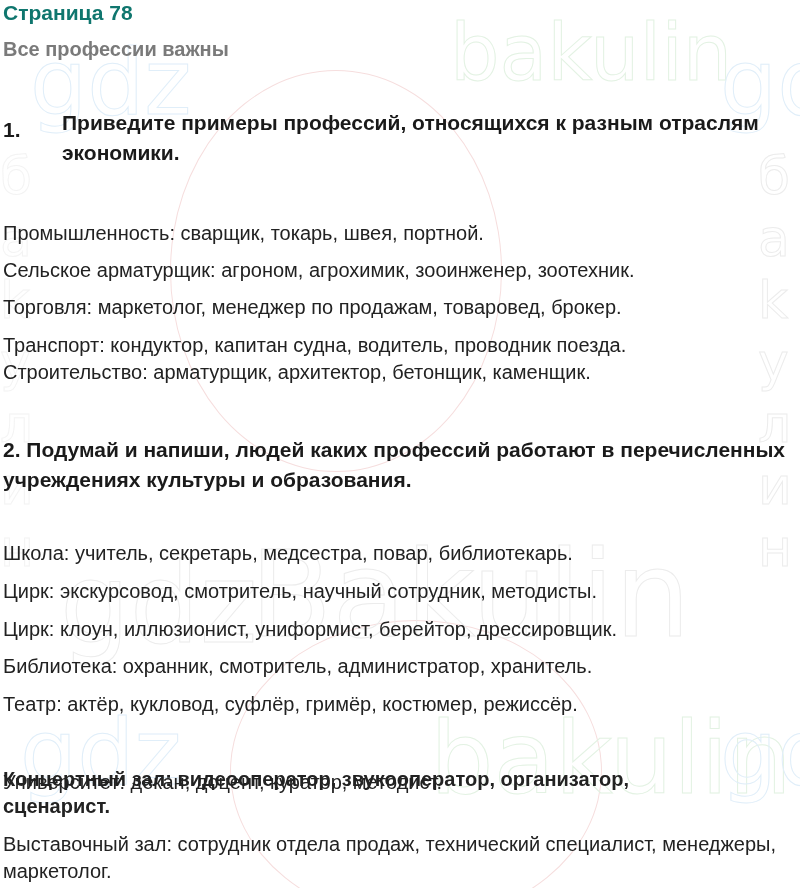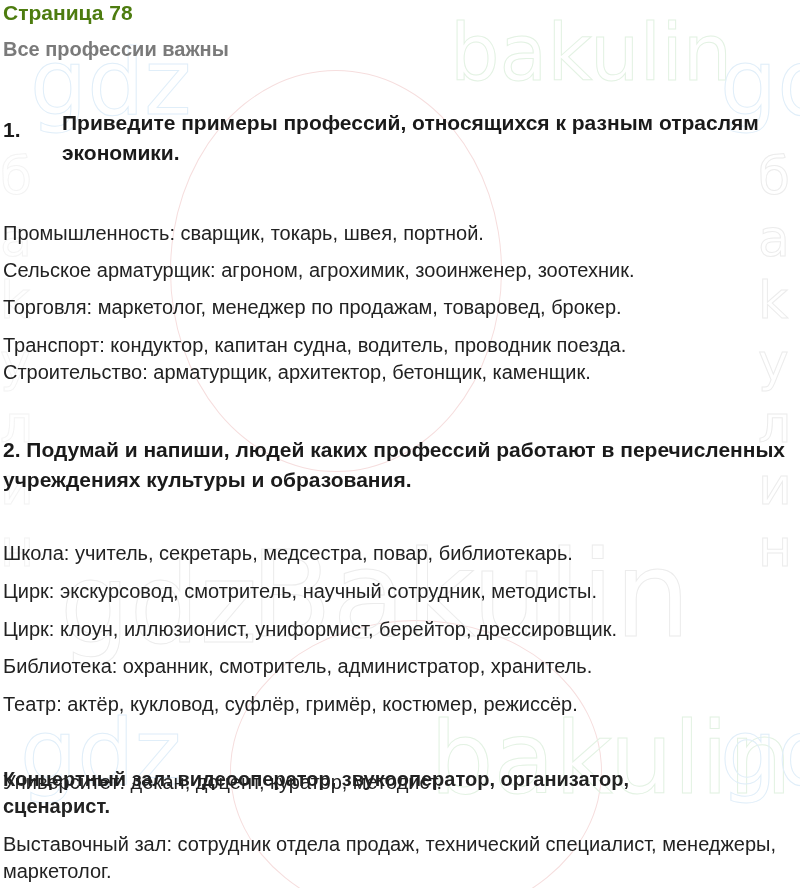--- a/index.html
+++ b/index.html
@@ -8,21 +8,21 @@
     background: #ffffff; color: #1e1e1e;
     font-family: "Liberation Sans", sans-serif;
   }
   .wm { position: absolute; font-family: "DejaVu Sans", sans-serif; color: transparent;
         -webkit-text-stroke: 1px; pointer-events: none; z-index: 0; }
   .wm-green { -webkit-text-stroke-color: #e3f2e3; }
   .wm-blue  { -webkit-text-stroke-color: #e0eef9; }
   .wm-gray  { -webkit-text-stroke-color: #ececec; }
   .face { position: absolute; border: 1.5px solid #f6dede; border-radius: 50%; z-index: 0; }
   .content { position: relative; z-index: 1; }
-  .page-title { position: absolute; left: 3px; top: 1px; font-size: 21px; font-weight: bold; color: #4d7c0f; }
+  .page-title { position: absolute; left: 3px; top: 1px; font-size: 21px; font-weight: bold; color: #0f766e; }
   .subtitle { position: absolute; left: 3px; top: 38px; font-size: 20px; font-weight: bold; color: #7a7a7a; }
   .q { position: absolute; font-size: 21px; font-weight: bold; color: #1a1a1a; line-height: 30px; }
   .q1-num { left: 3px; top: 115px; }
   .q1-text { left: 62px; top: 108px; width: 720px; }
   .q2-text { left: 3px; top: 435px; width: 790px; }
   .ans { position: absolute; left: 3px; font-size: 20px; color: #222; line-height: 27px; width: 797px; white-space: normal; }
 </style>
 </head>
 <body>
 

